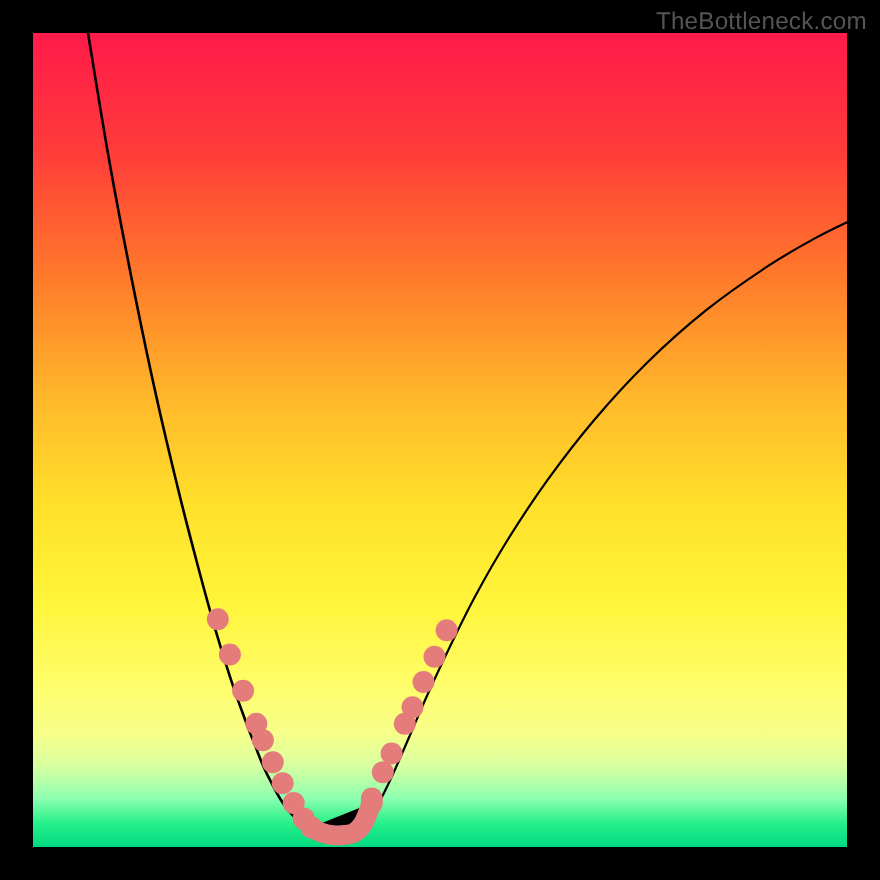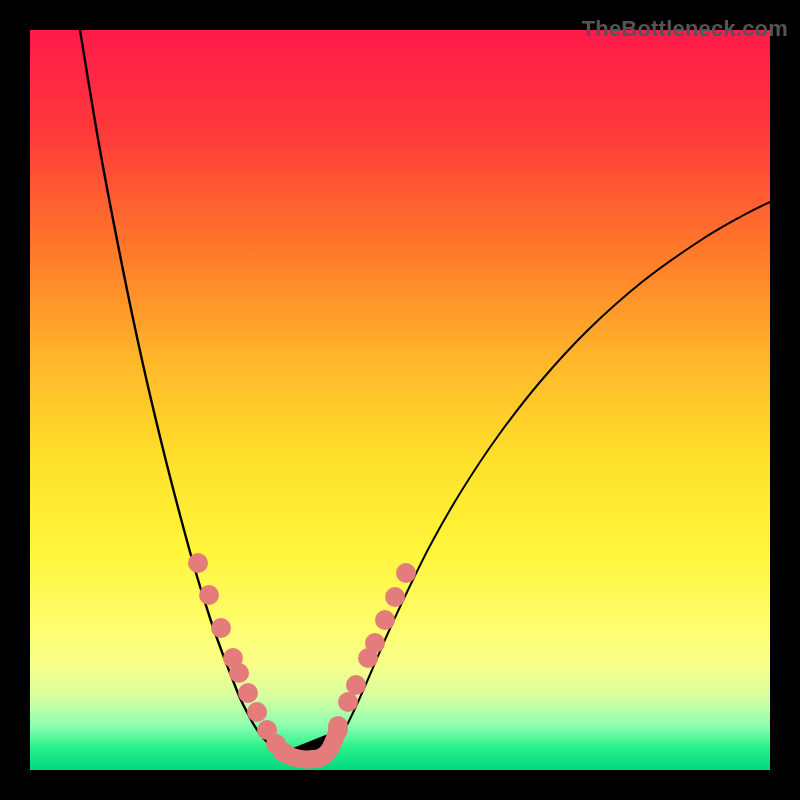--- a/index.html
+++ b/index.html
@@ -12,25 +12,25 @@
     background: #000;
   }
   .stage {
     position: relative;
     width: 800px;
     height: 800px;
     background: #000;
   }
   .watermark {
     position: absolute;
-    top: 16px;
+    top: 6px;
     right: 12px;
     color: #555;
     font-size: 22px;
-    font-weight: 700;
+    font-weight: 400;
     letter-spacing: 0.2px;
     z-index: 10;
     user-select: none;
   }
   .plot-wrap {
     position: absolute;
     top: 30px;
     left: 30px;
     width: 740px;
     height: 740px;

